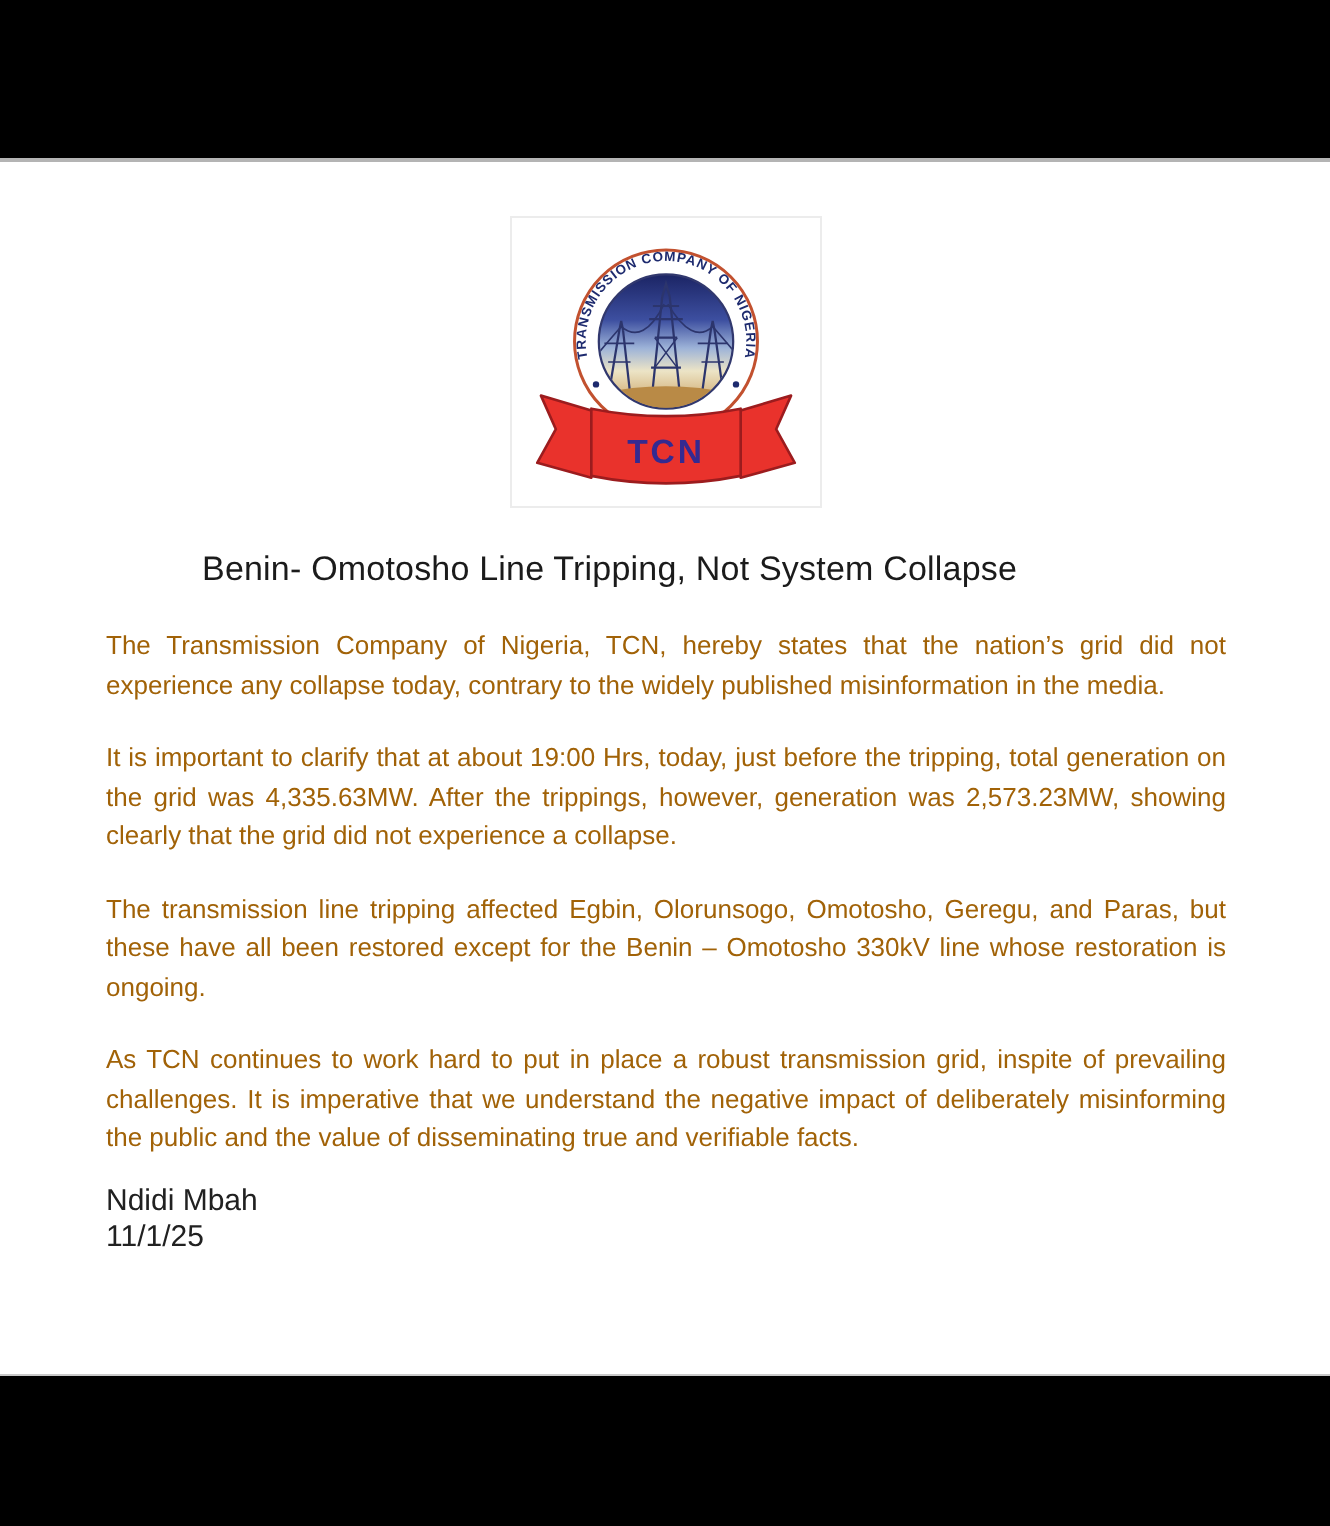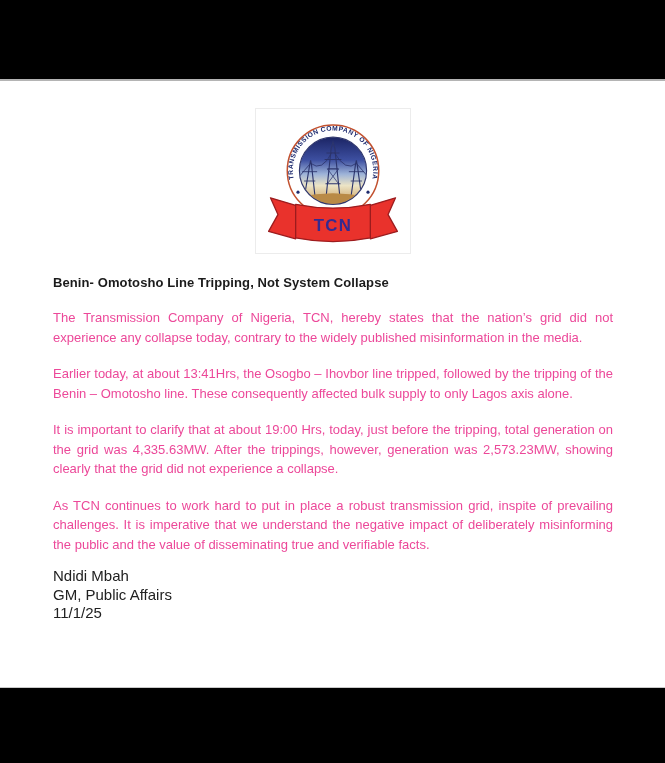--- a/index.html
+++ b/index.html
@@ -21,31 +21,32 @@
   }
   .logo-box {
     width:156px; height:146px;
     margin:27px auto 0 auto;
     border:1px solid #ececec;
     background:#ffffff;
     display:flex; align-items:center; justify-content:center;
   }
   .doc-title {
     margin-top:21px;
-    font-size:13px;
-    font-weight:bold;
+    font-size:17px;
+    font-weight:normal;
     color:#1b1b1b;
     letter-spacing:0.1px;
+    margin-left:48px;
   }
   .doc-body p {
     margin-top:17px;
     text-align:justify;
     font-size:13px;
     line-height:19.5px;
-    color:#ec4899;
+    color:#a16207;
   }
   .doc-body p:first-of-type { margin-top:18px; }
   .signature {
     margin-top:13px;
     font-size:15px;
     line-height:18.5px;
     color:#212121;
   }
 </style>
 </head>
@@ -106,26 +107,25 @@
         <path d="M40,100 Q80,108 120,100 L120,136 Q80,144 40,136 Z" fill="#e9322c"></path>
       </g>
       <text x="80" y="129" text-anchor="middle" font-size="18" font-weight="bold" letter-spacing="1.5" font-family="Liberation Sans, sans-serif" fill="#342a91">TCN</text>
     </svg>
   </div>
 
   <h1 class="doc-title">Benin- Omotosho Line Tripping, Not System Collapse</h1>
 
   <div class="doc-body">
     <p>The Transmission Company of Nigeria, TCN, hereby states that the nation’s grid did not experience any collapse  today, contrary to the widely published misinformation in the media.</p>
-    <p>Earlier today, at about 13:41Hrs, the Osogbo – Ihovbor line tripped, followed by the tripping of the Benin – Omotosho line. These consequently affected bulk supply to only Lagos axis alone.</p>
     <p>It is important to clarify that at about 19:00 Hrs, today, just before the tripping, total generation on the grid was 4,335.63MW. After the trippings, however, generation was 2,573.23MW, showing clearly that the grid did not experience a collapse.</p>
+    <p>The transmission line tripping affected Egbin, Olorunsogo, Omotosho, Geregu, and Paras, but these have all been restored except for the Benin – Omotosho 330kV line whose restoration is ongoing.</p>
     <p>As TCN continues to work  hard to put in place a robust transmission grid, inspite of prevailing challenges. It is imperative that we understand the negative impact of deliberately misinforming the public and the value of disseminating true and verifiable facts.</p>
   </div>
 
   <div class="signature">
     <div>Ndidi Mbah</div>
-    <div>GM, Public Affairs</div>
     <div>11/1/25</div>
   </div>
 
 </div>
 
 <div class="letterbox-bottom"></div>
 
 </body></html>

